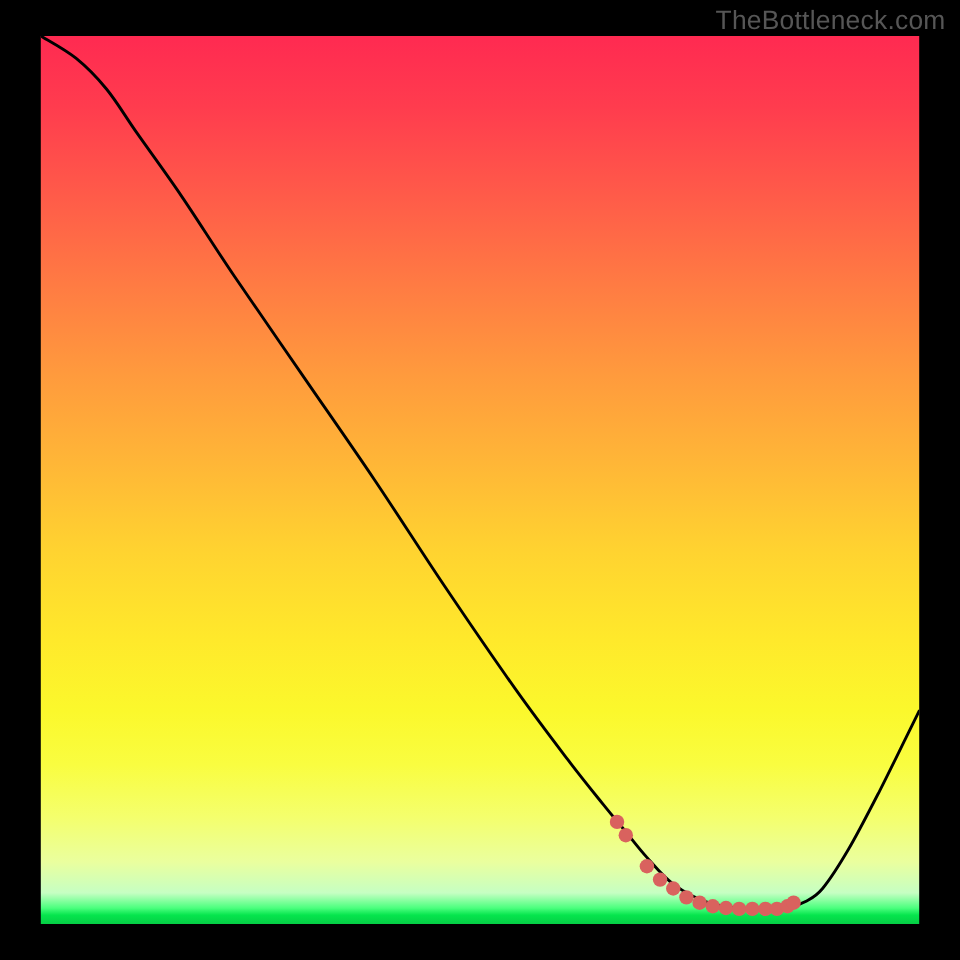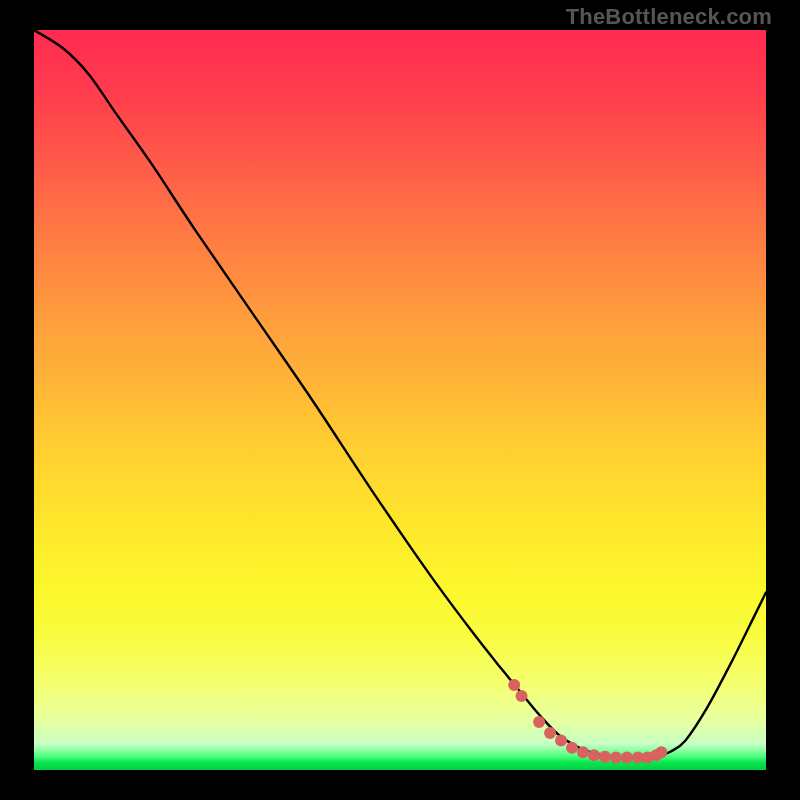--- a/index.html
+++ b/index.html
@@ -12,24 +12,24 @@
   }
   .container {
     position: relative;
     width: 800px;
     height: 800px;
     background: #000;
   }
   .watermark {
     position: absolute;
     top: 4px;
-    right: 28px;
+    right: 12px;
     font-family: Arial, Helvetica, sans-serif;
     font-size: 22px;
-    font-weight: 700;
+    font-weight: 400;
     color: #565656;
     letter-spacing: 0.2px;
   }
   .plot {
     position: absolute;
     left: 34px;
     top: 30px;
     width: 732px;
     height: 740px;
   }

